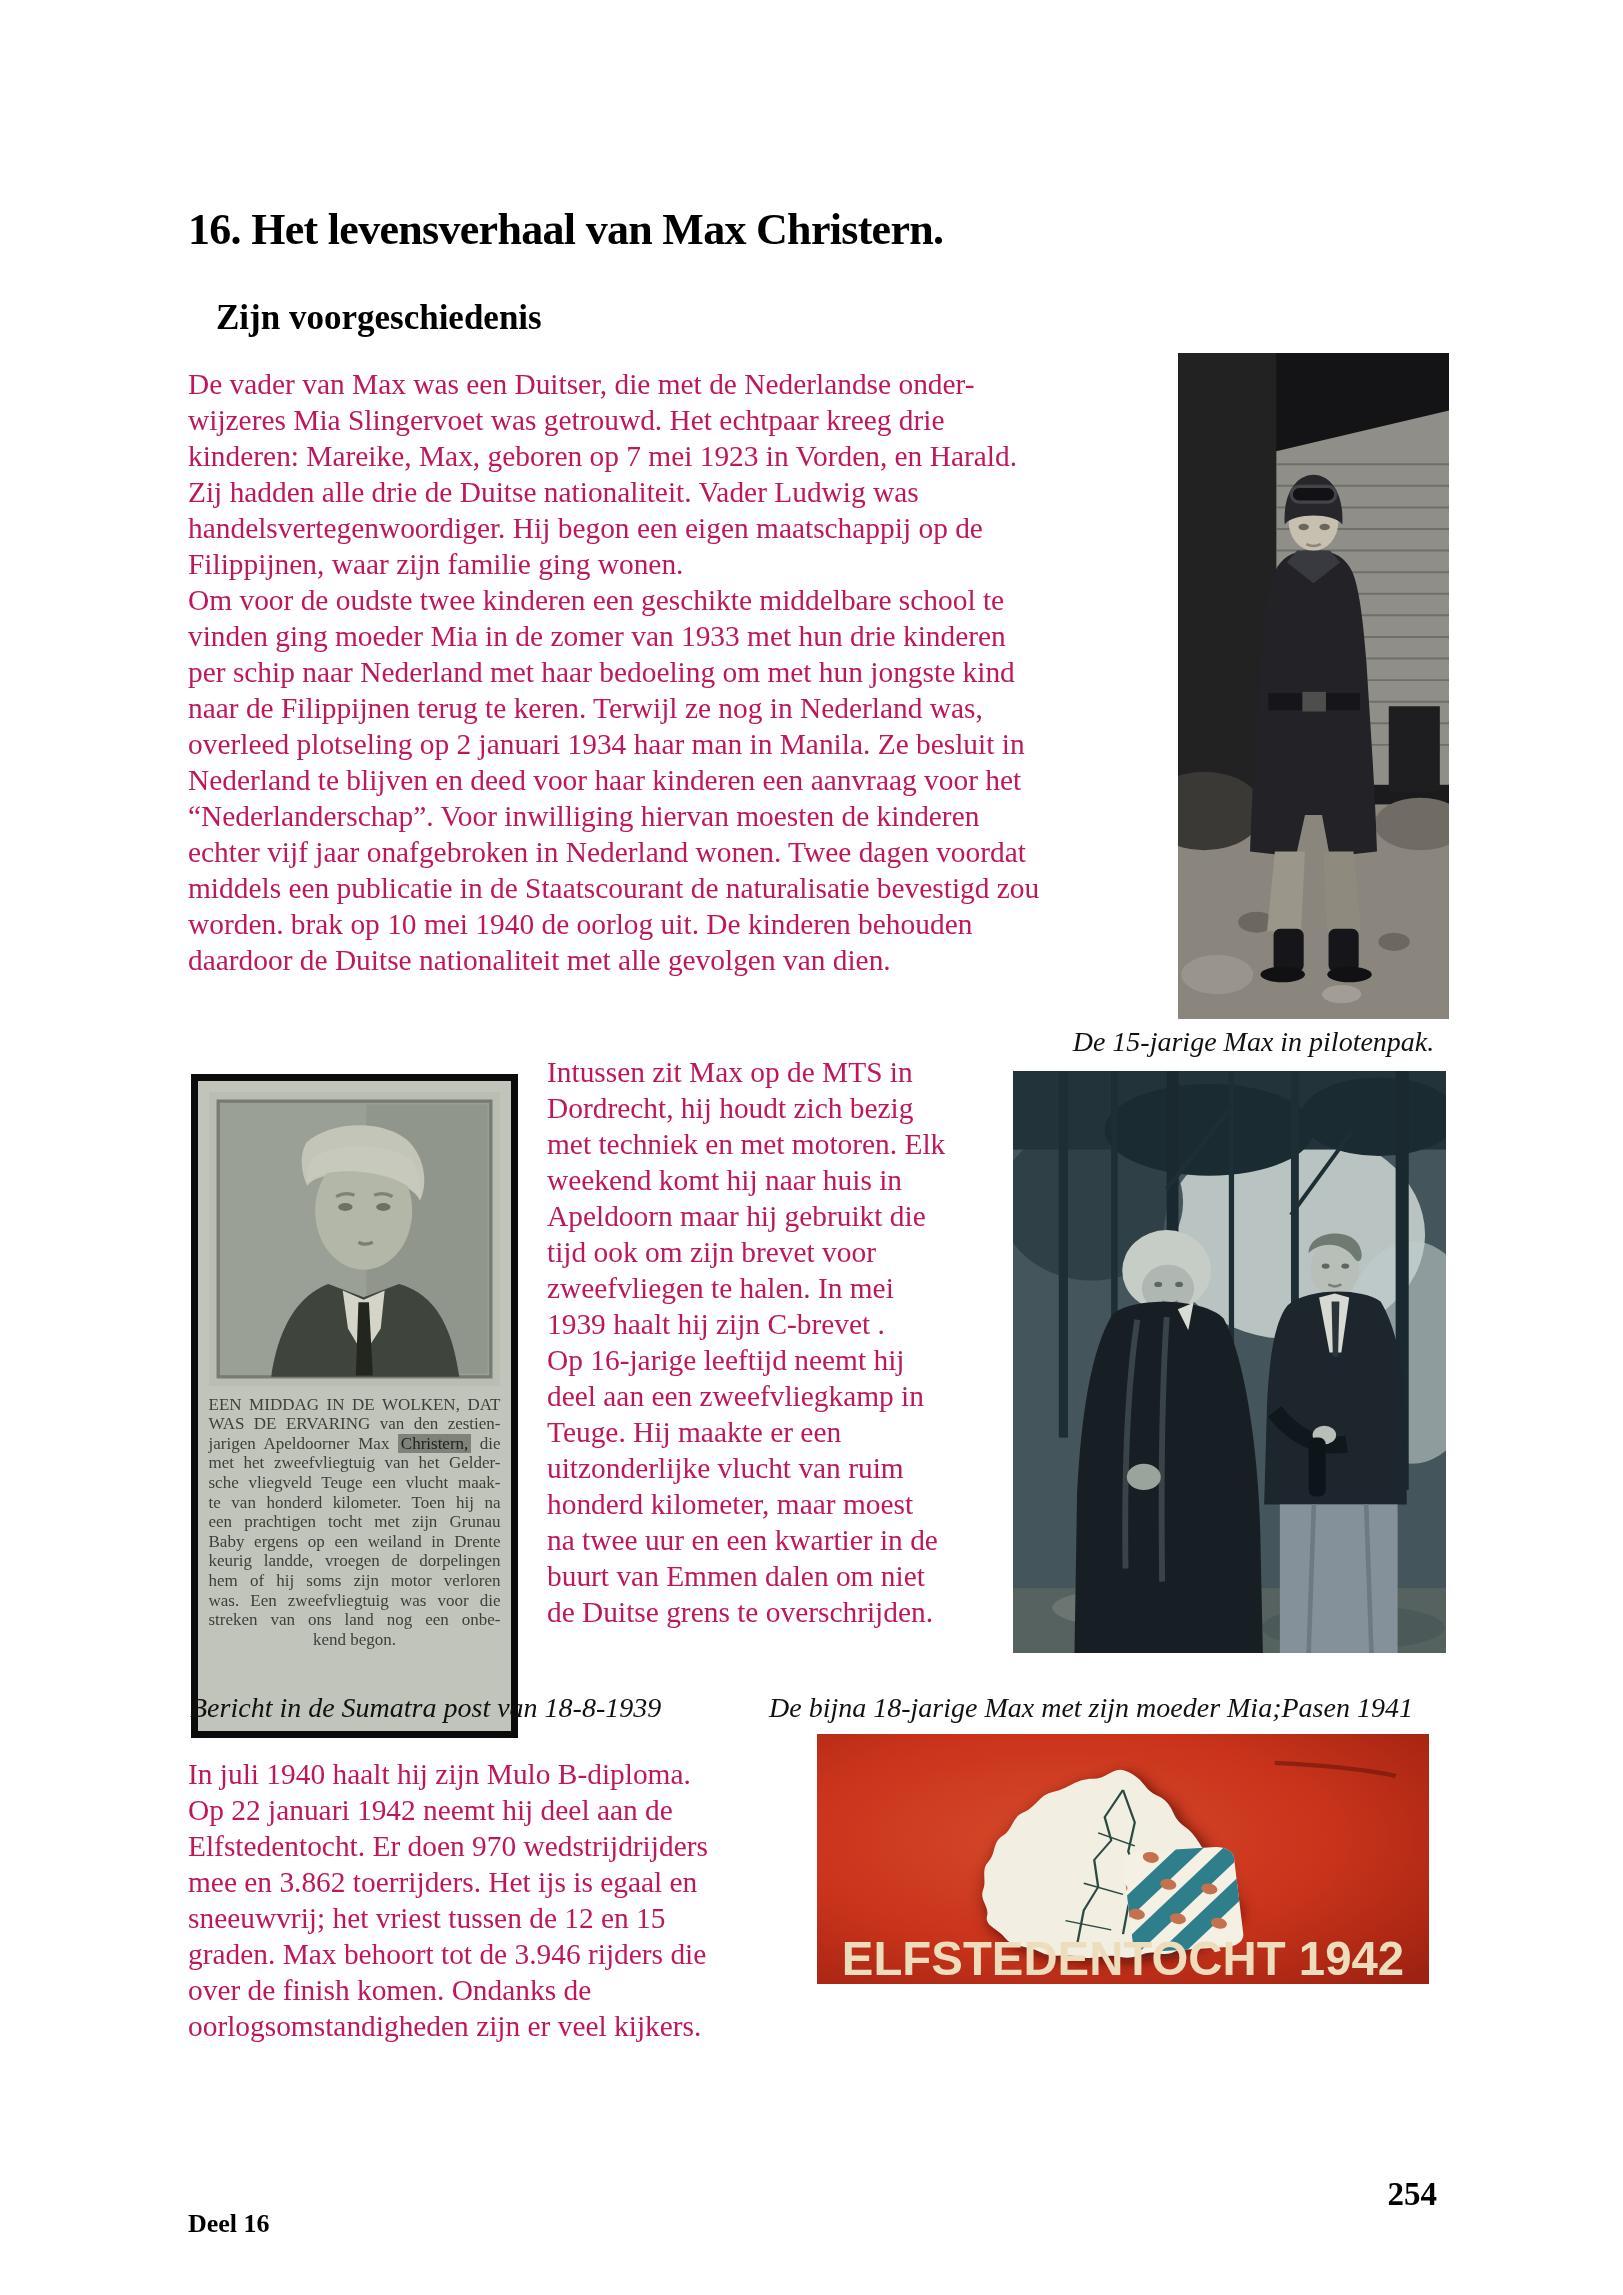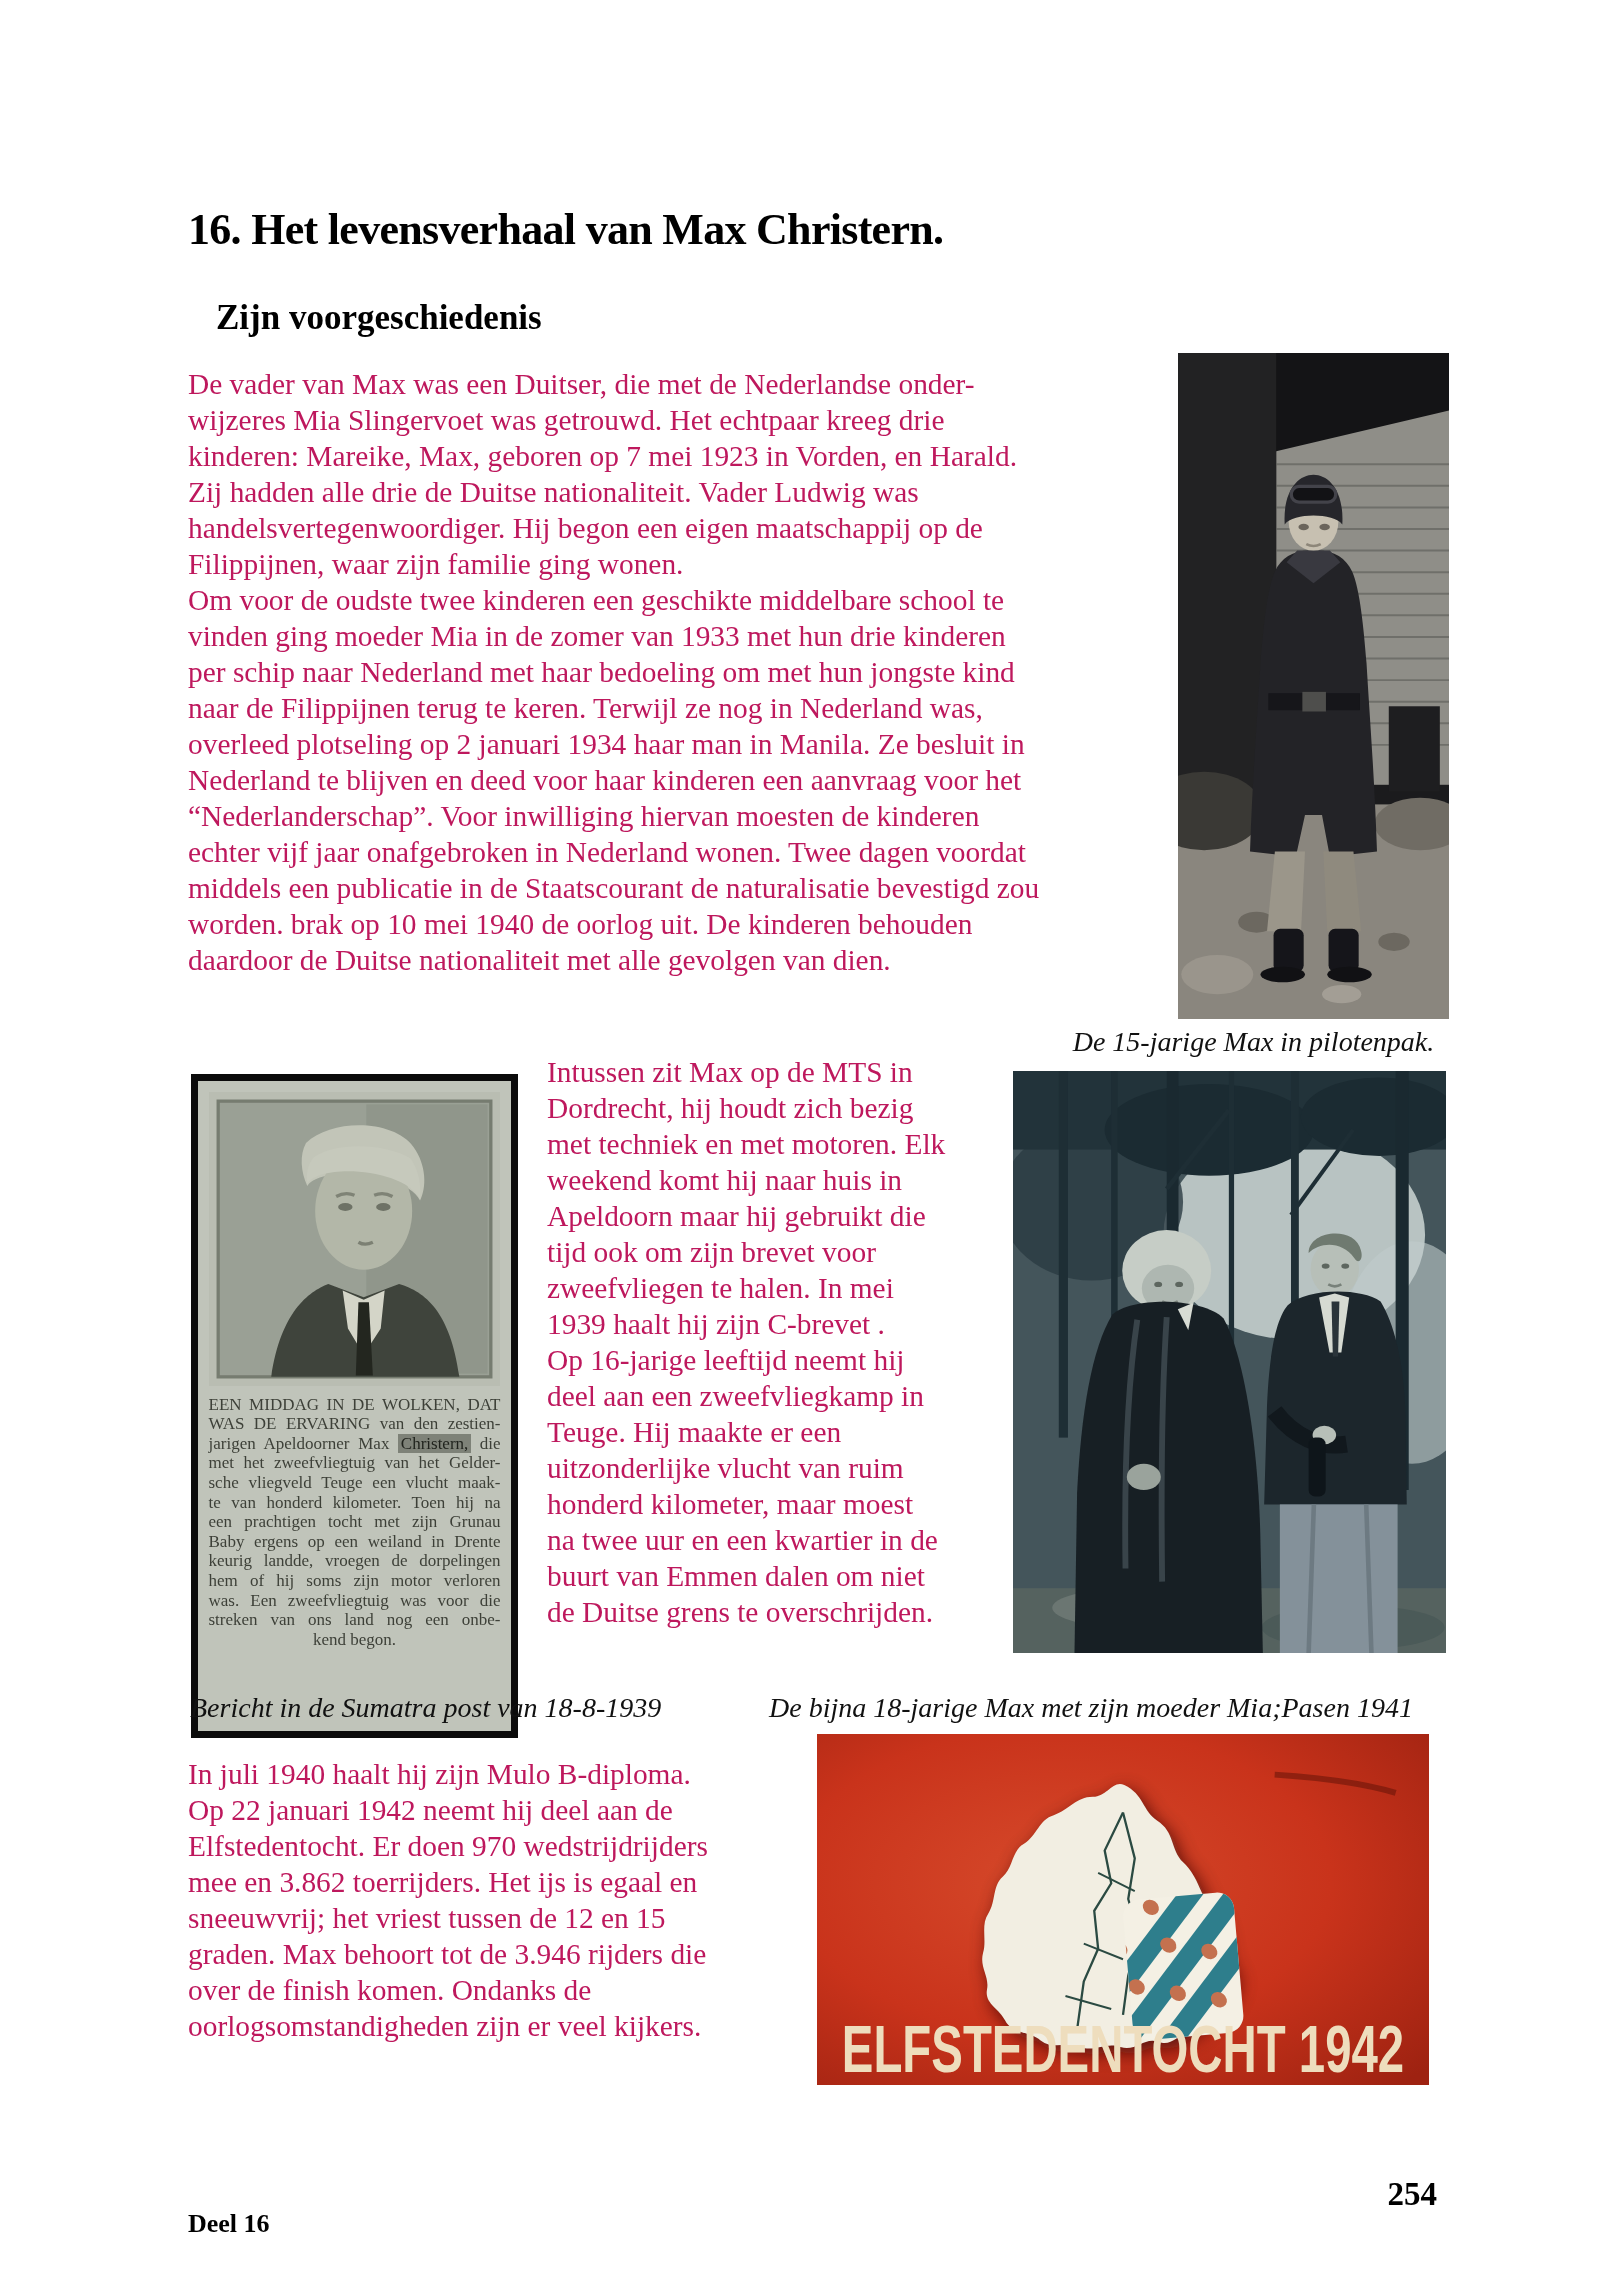--- a/index.html
+++ b/index.html
@@ -24,21 +24,21 @@
   .para3 { left:188px; top:1756px; width:707px; }
   .caption {
     position:absolute; font-style:italic; font-size:28px; white-space:nowrap; color:#111;
   }
   .caption-pilot  { left:1067px; top:1026px; width:373px; text-align:center; }
   .caption-news   { left:190px;  top:1692px; }
   .caption-mother { left:769px; top:1692px; }
 
   .photo-pilot  { position:absolute; left:1178px; top:353px;  width:271px; height:666px; }
   .photo-mother { position:absolute; left:1013px; top:1071px; width:433px; height:582px; }
-  .poster       { position:absolute; left:817px; top:1734px; width:612px; height:351px; }
+  .poster       { position:absolute; left:817px; top:1734px; width:612px; height:250px; }
   .photo-pilot svg, .photo-mother svg, .poster svg, .clip-photo svg { display:block; width:100%; height:100%; }
 
   .clipping {
     position:absolute; left:191px; top:1074px; width:327px; height:664px;
     background:#c0c4ba; border:7.9px solid #0b0b0b; box-sizing:border-box;
     padding:10.5px 10.5px 0 10.5px;
   }
   .clip-photo { width:291px; height:294px; }
   .clip-text  { margin-top:9.2px; font-size:17px; line-height:19.6px; color:#3d4038; }
   .np-line { text-align:justify; text-align-last:justify; }

